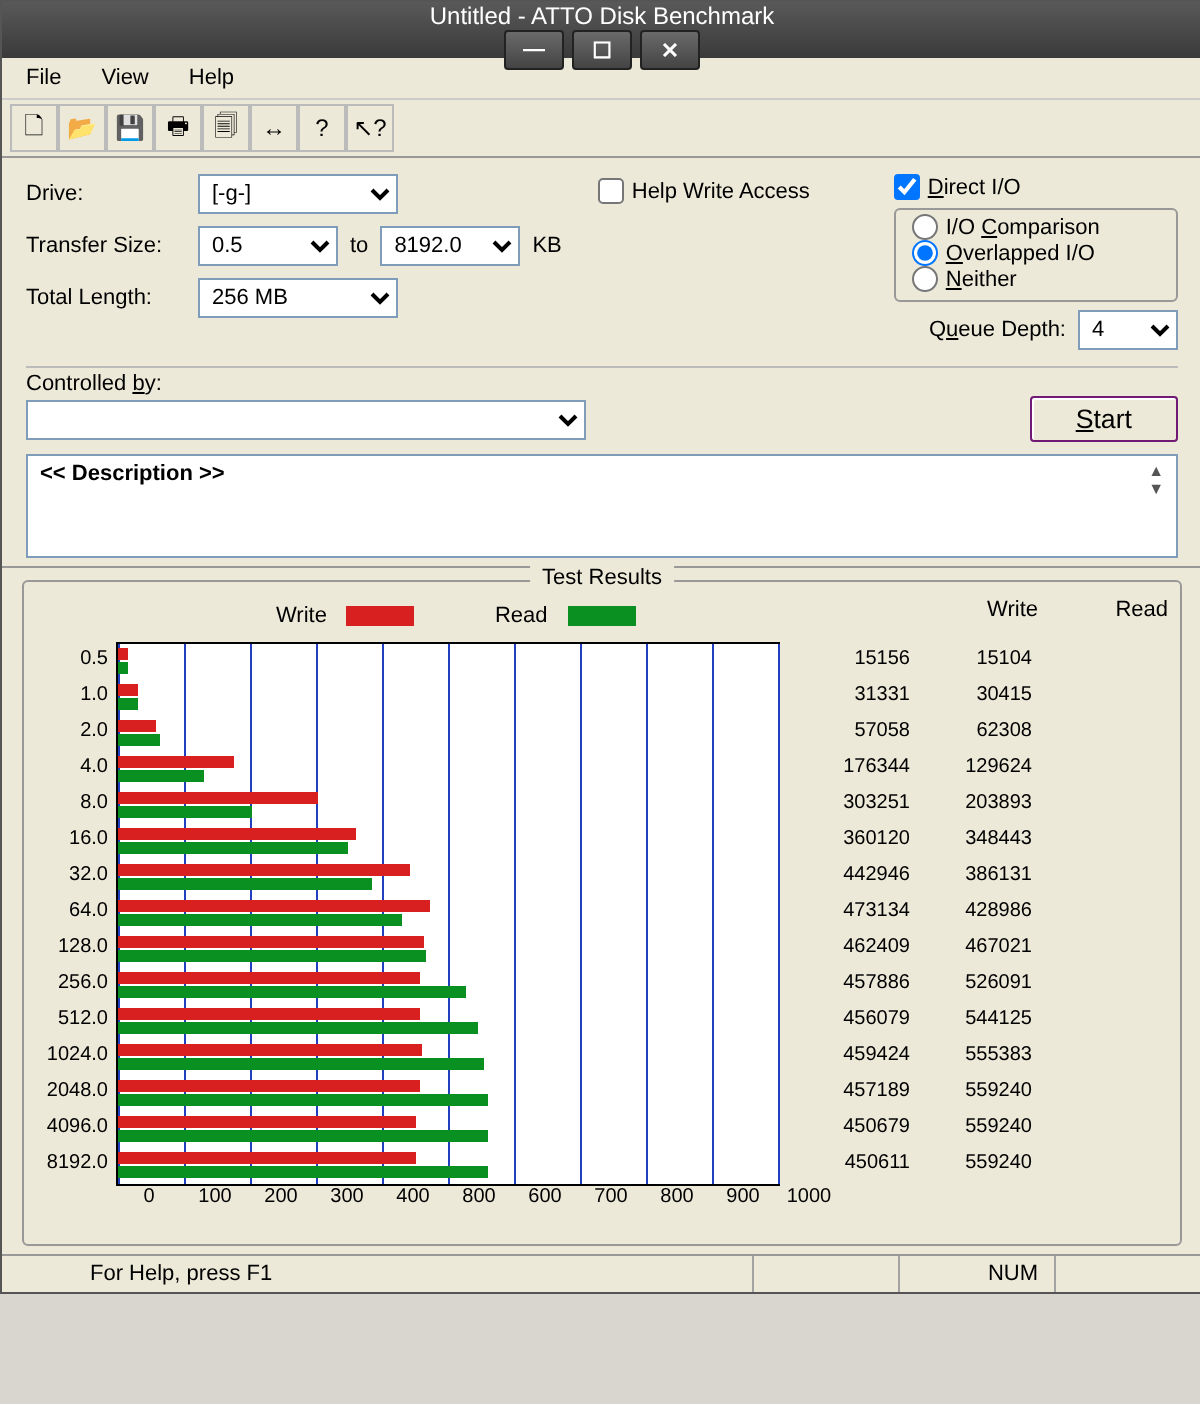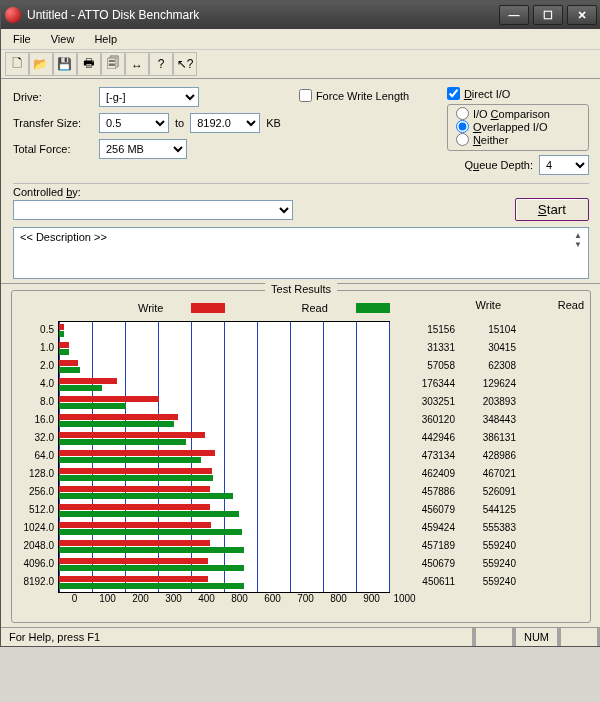--- a/index.html
+++ b/index.html
@@ -1,56 +1,56 @@
 <!DOCTYPE html>
 <html><head>
 <meta charset="utf-8">
 <style>
 body { margin:0; font-family:Tahoma,Arial,sans-serif; font-size:11px; background:#d9d6cf; color:#000; width:600px; }
 .window { width:600px; border:1px solid #555; background:#ece9d8; }
-.titlebar { background:linear-gradient(to bottom,#595959,#3a3a3a); color:#fff; height:28px; display:flex; align-items:center; padding:0 4px; }
+.titlebar { background:linear-gradient(to bottom,#595959,#3a3a3a); color:#fff; height:28px; display:flex; align-items:center; padding:0 4px;flex-direction:column; }
 .titlebar .app-ico { width:16px; height:16px; background:radial-gradient(circle at 30% 30%,#f77,#a00); border-radius:50%; margin-right:6px; }
 .titlebar .title { flex:1; font-size:12px; }
 .win-btns { display:flex; gap:4px; }
 .win-btn { width:28px; height:18px; background:linear-gradient(#6a6a6a,#444); border:1px solid #222; border-radius:2px; display:flex; align-items:center; justify-content:center; color:#fff; font-size:11px; font-weight:bold; }
 .menubar { background:#ece9d8; padding:2px 4px; display:flex; gap:4px; border-bottom:1px solid #ccc; }
 .menubar span { padding:2px 8px; cursor:default; }
 .toolbar { background:#ece9d8; padding:2px 4px; display:flex; gap:0; border-bottom:1px solid #999; }
 .tool-btn { width:22px; height:22px; border:1px solid #bbb; background:#ece9d8; display:flex; align-items:center; justify-content:center; font-size:12px; }
 .panel { padding:8px 12px 4px 12px; background:#ece9d8; border-bottom:1px solid #999;}
 .row { display:flex; align-items:center; margin-bottom:6px; gap:6px; }
 .lbl { display:inline-block;}
 .combo, select { background:#fff; border:1px solid #7f9db9; height:20px; font-size:11px; padding:0 2px; font-family:inherit;}
 .checkbox, .radio { display:flex; align-items:center; gap:4px;}
 .checkbox input, .radio input { margin:0;}
 fieldset.io { border:1px solid #999; border-radius:3px; padding:2px 8px 4px 8px; margin:0;}
 .btn { border:1px solid #701a75; background:#ece9d8; padding:3px 22px; border-radius:2px; box-shadow:inset 1px 1px #fff;}
-.desc-box { background:#fff; border:1px solid #7f9db9; height:44px; padding:3px 6px; display:flex; justify-content:space-between;}
+.desc-box { background:#fff; border:1px solid #7f9db9; height:44px; padding:3px 6px; display:flex; justify-content:space-between;font-weight:bold;}
 .desc-box .arrows{ display:flex; flex-direction:column; font-size:8px; color:#555;}
 .results-group{ margin:6px 10px 4px 10px; border:1px solid #999; border-radius:3px; position:relative; padding:8px 6px 18px 6px; background:#ece9d8;}
 .results-group .legend-title{ position:absolute; top:-8px; left:50%; transform:translateX(-50%); background:#ece9d8; padding:0 6px;}
 .chart-wrap{ display:flex; }
 .yaxis{ width:40px; font-size:10px; text-align:right; display:flex; flex-direction:column;}
 .yaxis div{ height:18px; line-height:18px; padding-right:4px;}
 .chart-area{ position:relative; flex:0 0 330px; background:#fff; border:1px solid #000;}
 .grid-line{ position:absolute; top:0; bottom:0; width:1px; background:#2040c0;}
 .bar-row{ height:18px; position:relative;}
 .bar-write{ position:absolute; top:2px; height:6px; background:#d82020; left:0;}
 .bar-read{ position:absolute; top:9px; height:6px; background:#0a9020; left:0;}
-.legend-row{ display:flex; align-items:center; gap:28px; margin-bottom:4px; justify-content:flex-start; padding-left:120px;}
+.legend-row{ display:flex; align-items:center; gap:10px; margin-bottom:4px; justify-content:flex-start; padding-left:120px;}
 .swatch{ display:inline-block; width:34px; height:10px;}
 .num-cols{ flex:1; display:flex; font-size:10px; gap:6px; padding-left:10px;}
 .num-col{ width:55px; text-align:right;}
 .num-col div{ height:18px; line-height:18px;}
 .col-head{ height:18px; text-align:right; font-size:11px;}
 .xaxis{ display:flex; font-size:10px; padding-left:40px;}
 .xaxis span{ width:33px; text-align:center;}
 .xaxis-label{ text-align:center; font-size:11px; padding-left:40px; width:330px;}
 .statusbar{ display:flex; border-top:1px solid #999; background:#ece9d8; font-size:11px;}
-.statusbar .cell{ padding:3px 8px; border-right:4px solid #a3a3a3;}
+.statusbar .cell{ padding:3px 8px; border-right:1px solid #a3a3a3;margin-left:36px;}
 .statusbar .cell:first-child{ flex:1;}
 u{ text-decoration:underline;}
 .rule{ border-top:1px solid #bbb; margin:2px 0;}
 </style>
 </head>
 <body>
 
 <div class="window">
 
   <div class="titlebar">
@@ -88,28 +88,28 @@
           <select class="combo" style="width:100px"><option>[-g-]</option></select>
         </div>
         <div class="row">
           <span class="lbl" style="width:80px">Transfer Size:</span>
           <select class="combo" style="width:70px"><option>0.5</option></select>
           <span>to</span>
           <select class="combo" style="width:70px"><option>8192.0</option></select>
           <span>KB</span>
         </div>
         <div class="row">
-          <span class="lbl" style="width:80px">Total Force:</span>
-          <select class="combo" style="width:88px"><option>256 MB</option></select>
+          <span class="lbl" style="width:80px">Total Length:</span>
+          <select class="combo" style="width:100px"><option>256 MB</option></select>
         </div>
       </div>
       <div style="flex:0 0 130px; padding-top:2px;">
         <label class="checkbox">
             <input type="checkbox" style="">
-            <span>Force Write Length</span>
+            <span>Help Write Access</span>
           </label>
       </div>
       <div style="flex:1;">
         <label class="checkbox" style="margin-bottom:4px;">
             <input type="checkbox" checked="" style="">
             <span><u>D</u>irect I/O</span>
           </label>
         <fieldset class="io">
           <label class="radio">
               <input type="radio" name="io" style="">

